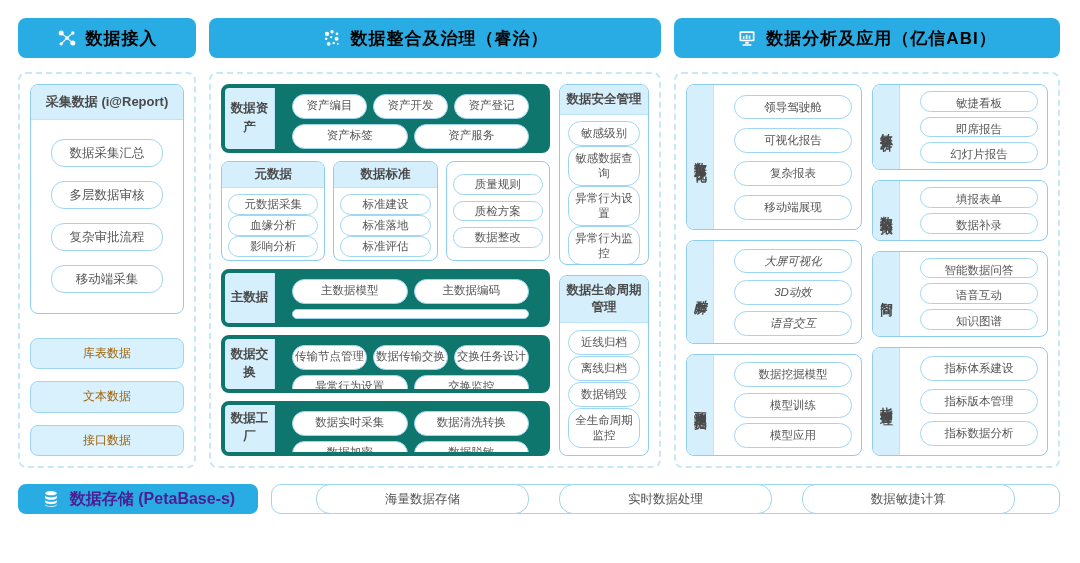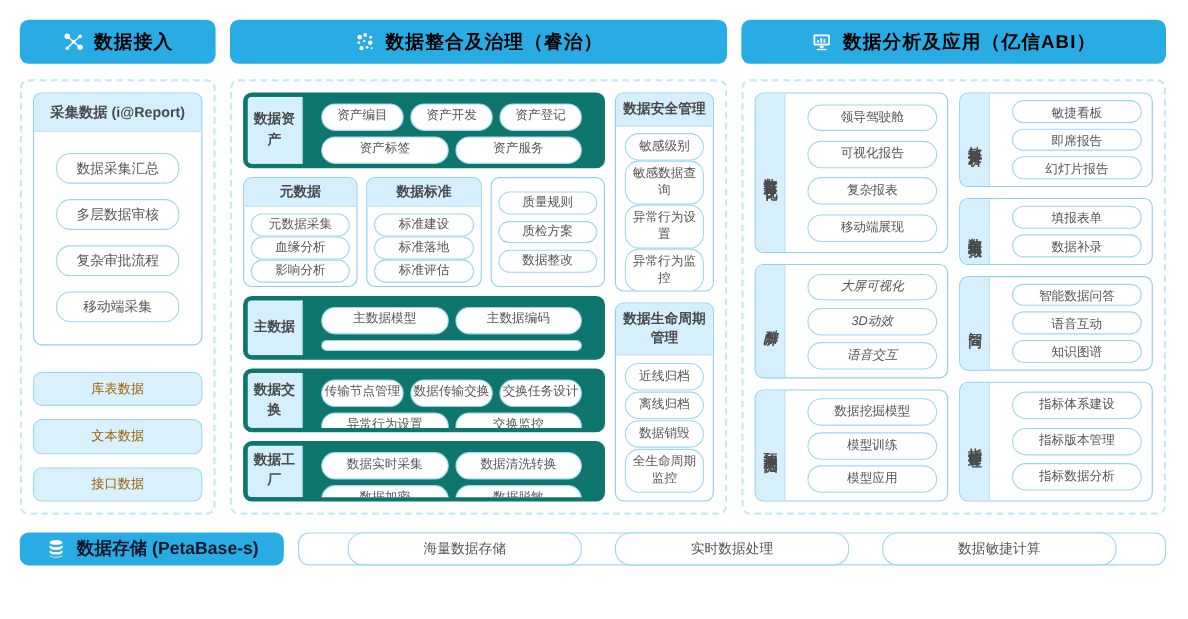--- a/index.html
+++ b/index.html
@@ -79,21 +79,21 @@
     align-items:center; justify-content:center; font-weight:bold;
     font-size:12.5px; writing-mode:vertical-lr; text-orientation:upright;
     letter-spacing:2px; border-right:1px solid #bfe4f7; }
   .vsec-body { flex:1; padding:6px 9px; display:flex; flex-direction:column;
     justify-content:space-evenly; gap:5px;margin-left:11px; }
   .s-viz{height:155px;} .s-cool{height:110px;font-style:italic;} .s-mine{height:108px;}
   .s-agile{height:88px;} .s-report{height:62px;} .s-ask{height:88px;} .s-metric{height:112px;}
 
   
   .bottom { grid-column:1 / 4; margin-top:16px; display:flex; gap:13px; }
-  .storage-btn { width:240px; background:#29ace3; border-radius:8px; color:#0f172a;
+  .storage-btn { width:240px; background:#29ace3; border-radius:8px; color:#4c1d95;
     display:flex; align-items:center; justify-content:center; gap:9px;
     font-weight:bold; font-size:16px; }
   .storage-box { flex:1; border:1px solid #9ed6f3; border-radius:10px;
     display:flex; align-items:center; justify-content:space-evenly;
     padding:0 14px; }
   .storage-box .chip { width:28%; border-radius:14px; font-size:12.5px;
     padding:6px 2px; }
 </style>
 </head>
 <body>

